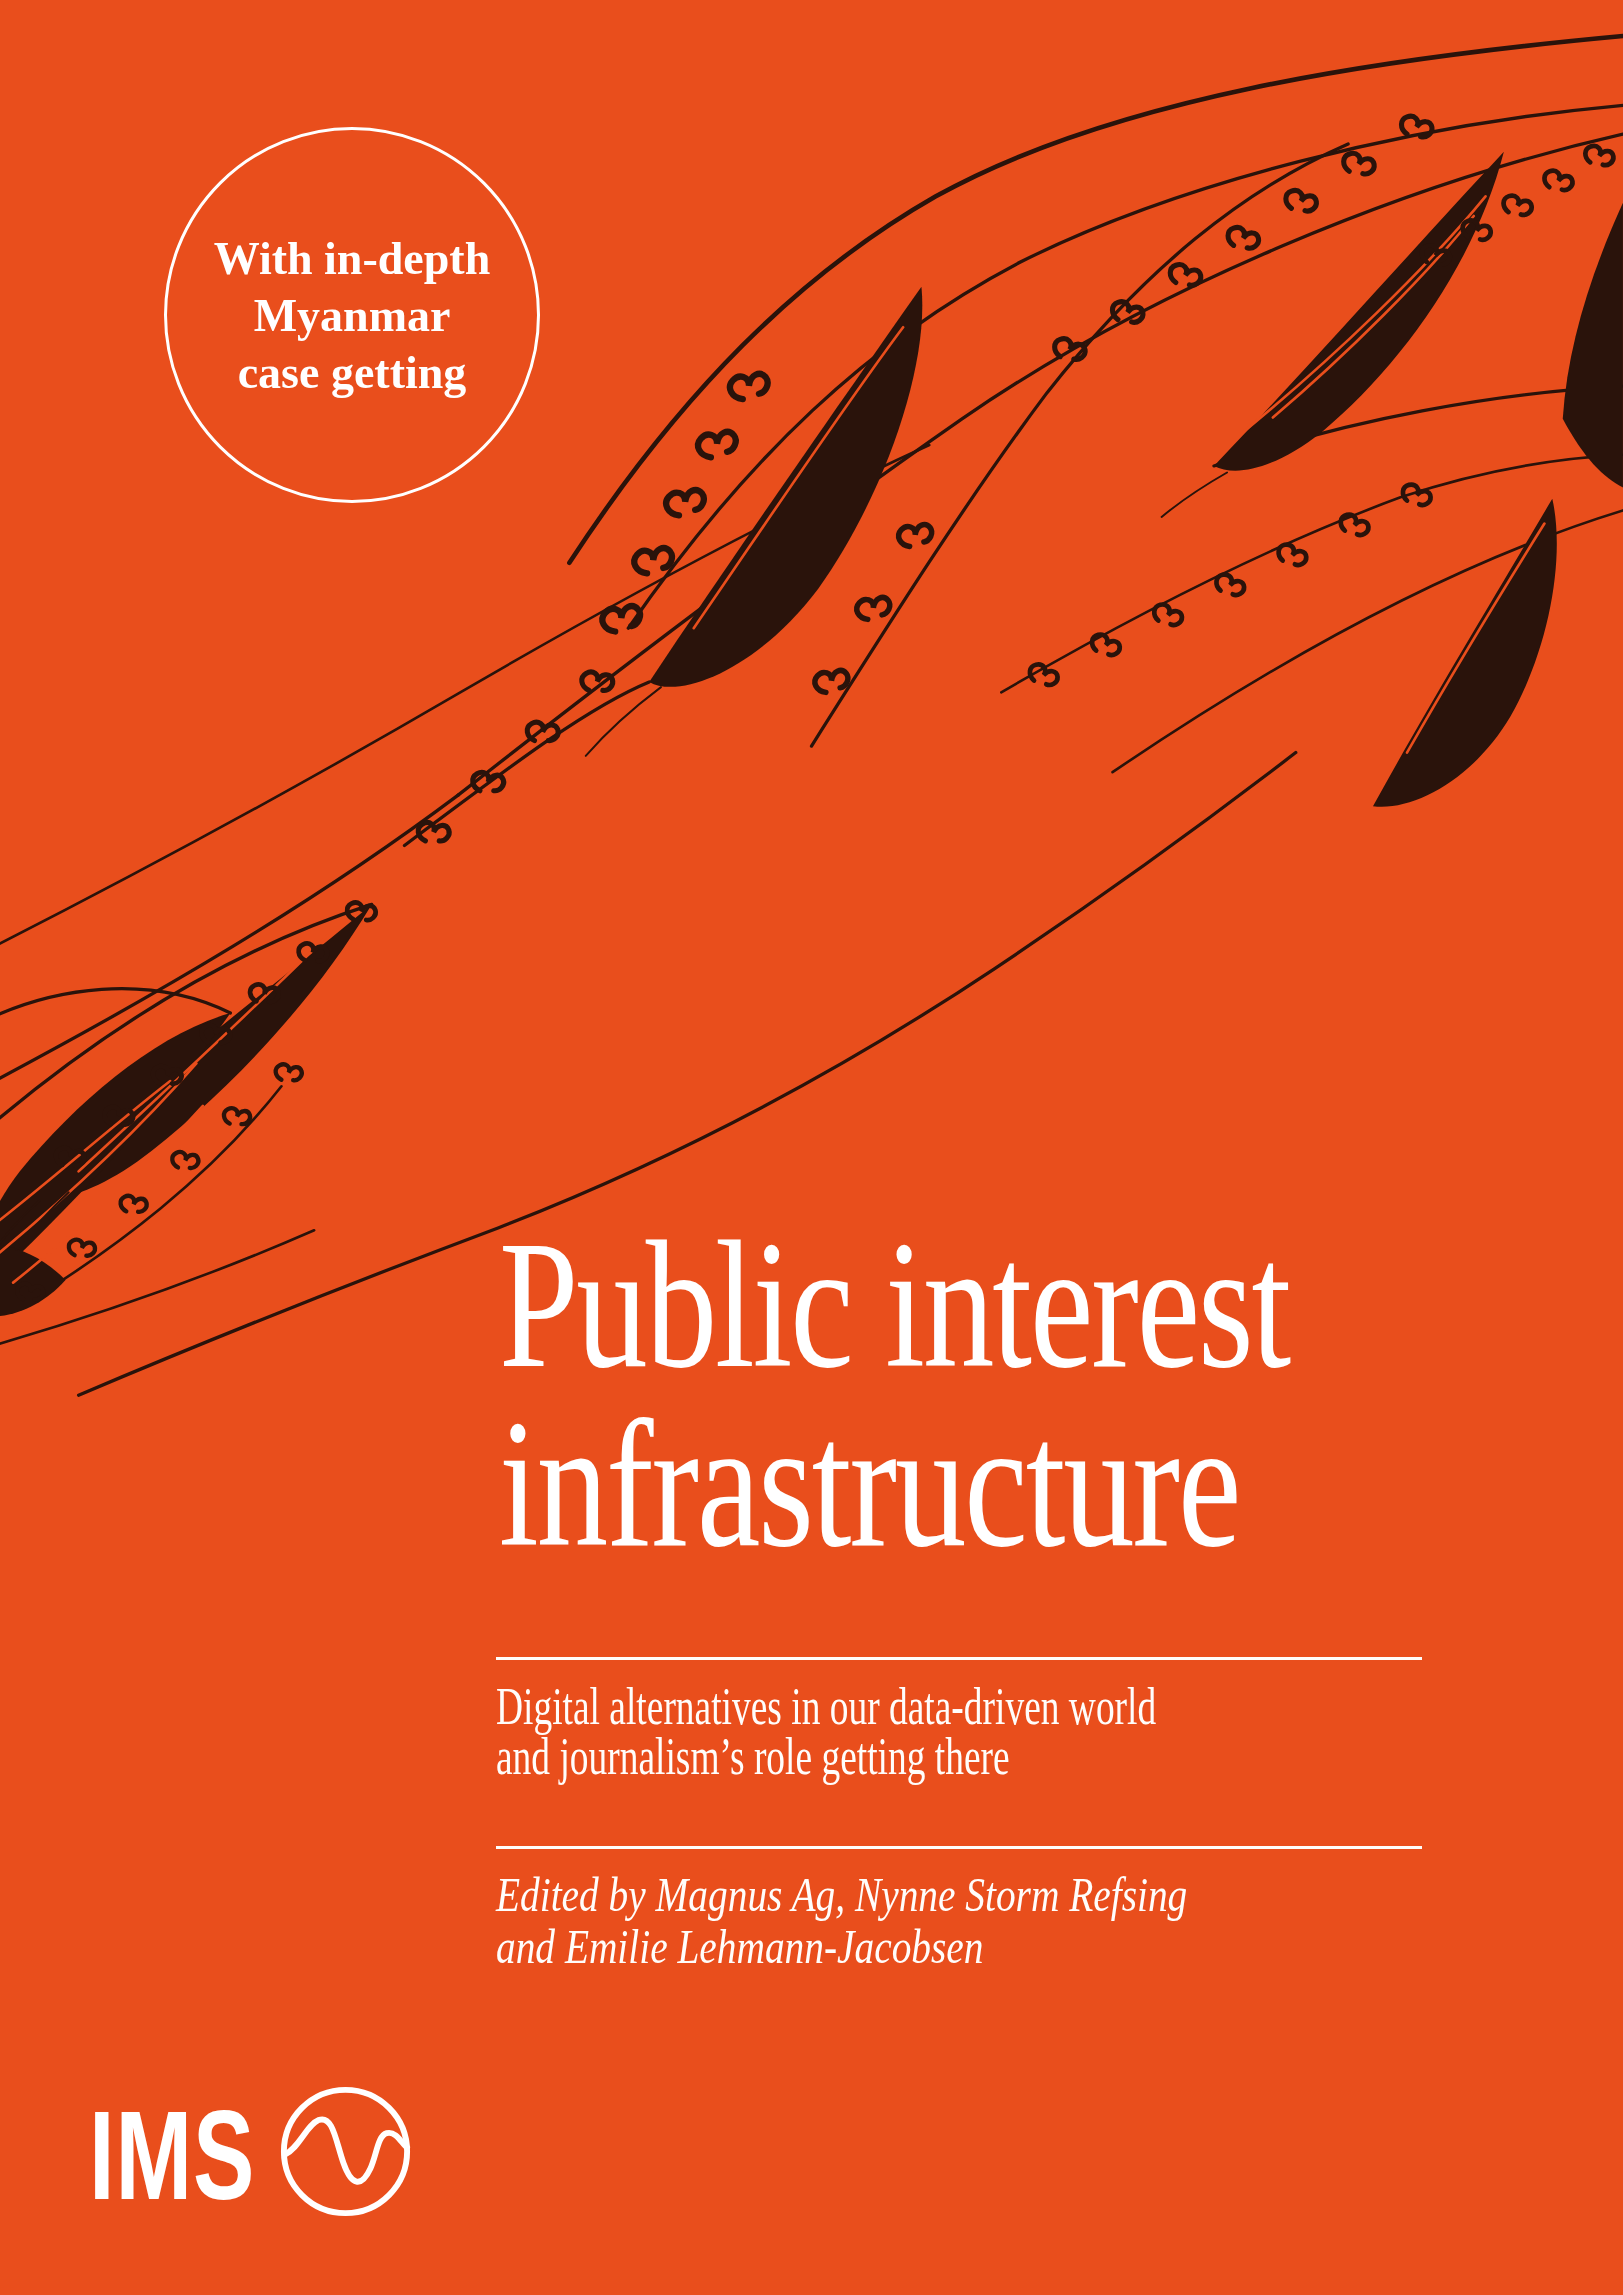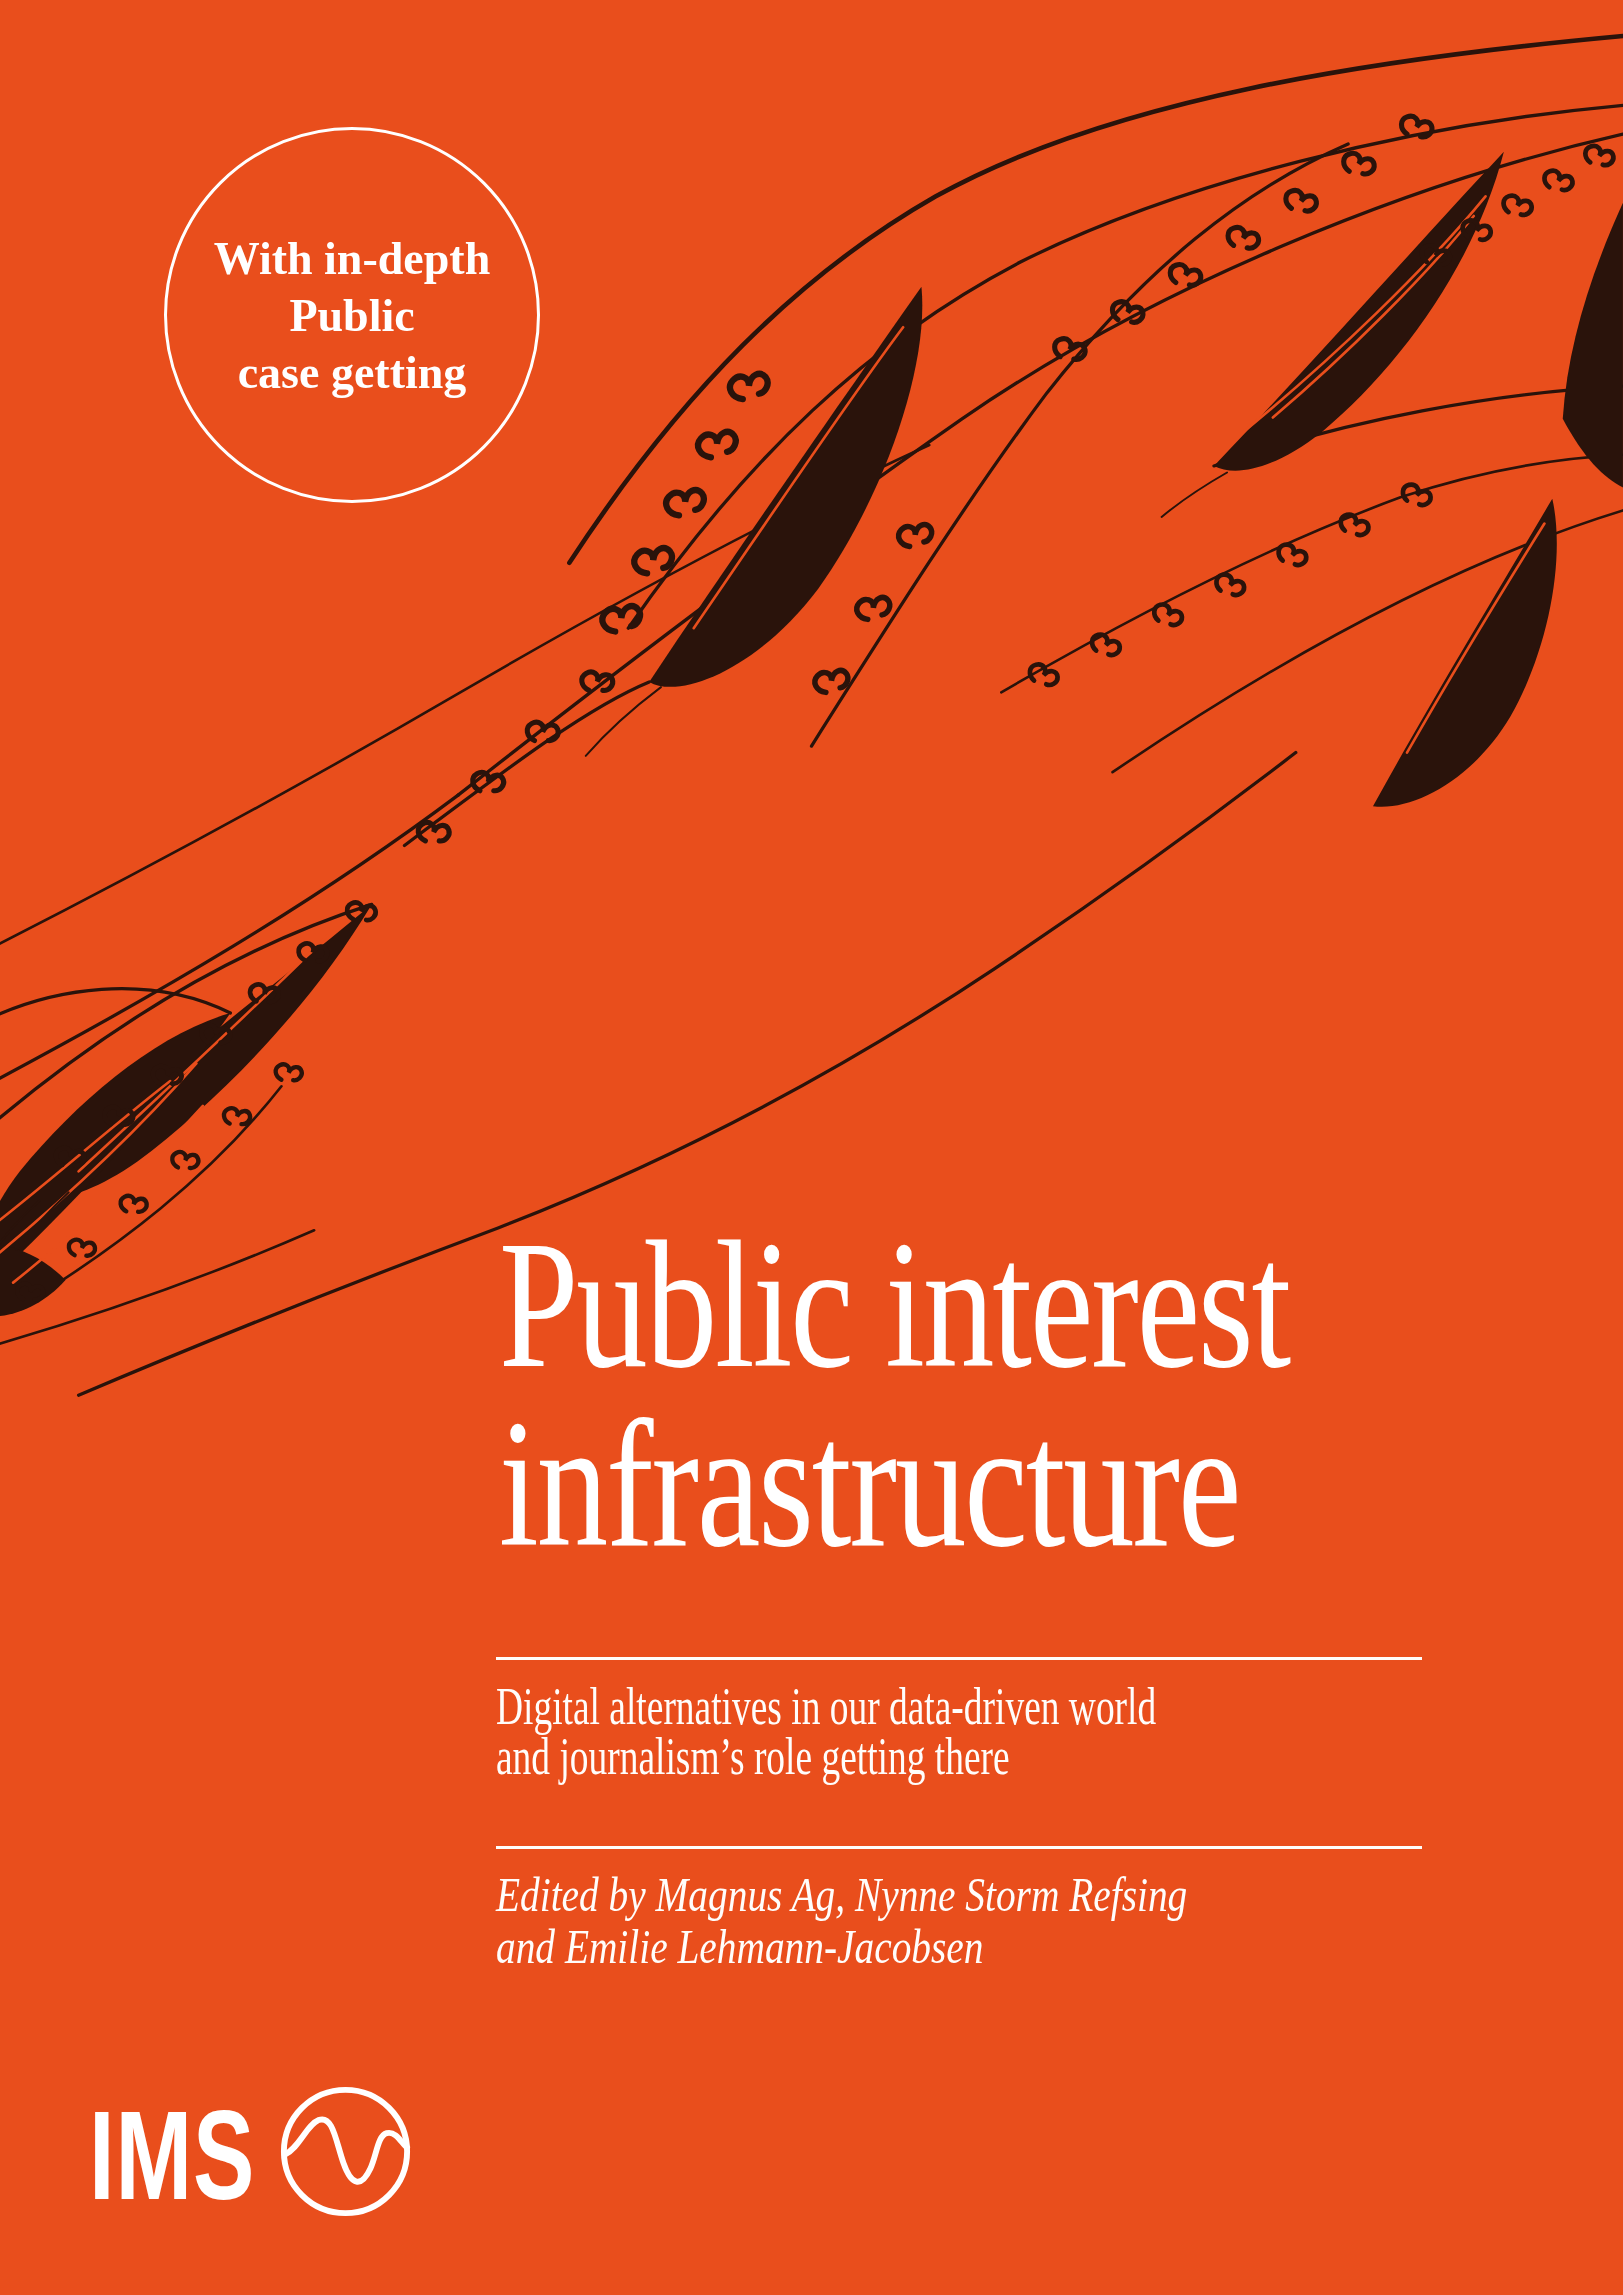--- a/index.html
+++ b/index.html
@@ -162,21 +162,21 @@
         <use href="#knot" transform="translate(2061.6666666666665 261.66666666666663) rotate(-32.6805547433634) scale(1.3)"></use>
         <use href="#knot" transform="translate(2150 205) rotate(-32.6805547433634) scale(1.3)"></use>
         <use href="#knot" transform="translate(1262 1058) rotate(-60.14456258457338) scale(1.4)"></use>
         <use href="#knot" transform="translate(1326 946.5) rotate(-60.14456258457338) scale(1.4)"></use>
         <use href="#knot" transform="translate(1390 835) rotate(-60.14456258457338) scale(1.4)"></use>
       </g>
   </svg>
 
   <div class="badge">
     <div class="badge-line">With in-depth</div>
-    <div class="badge-line">Public</div>
+    <div class="badge-line">Myanmar</div>
     <div class="badge-line">case getting</div>
   </div>
 
   <div class="title">
     <div>Public interest</div>
     <div>infrastructure</div>
   </div>
 
   <div class="rule" id="rule-top"></div>
 

